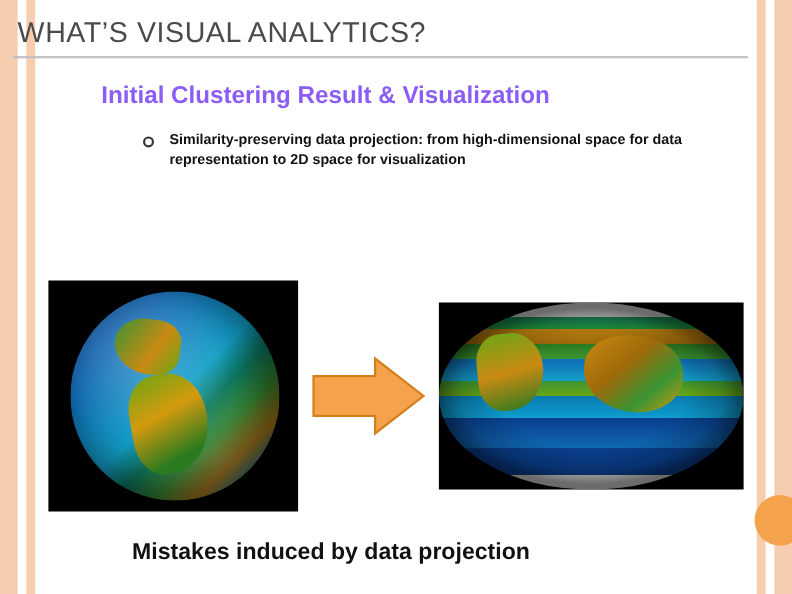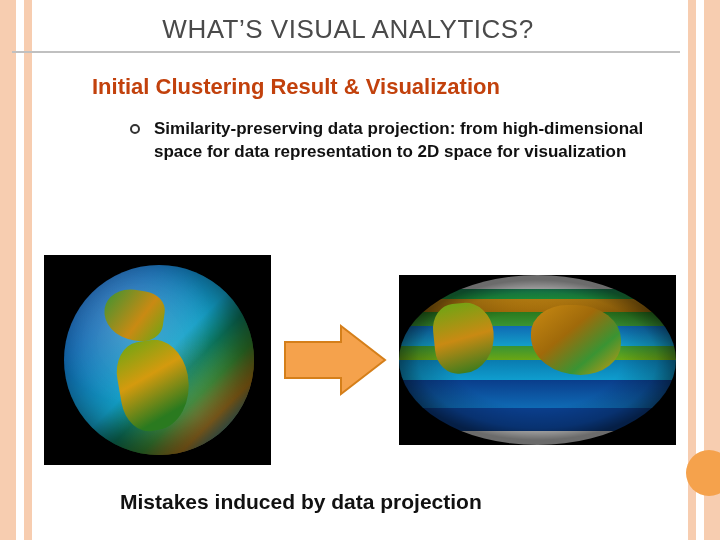--- a/index.html
+++ b/index.html
@@ -24,38 +24,37 @@
     right: 40px;
     font-size: 26px;
     font-weight: 400;
     color: #4a4a4a;
     letter-spacing: 0.5px;
     border-bottom: 2px solid #c0c0c0;
     padding-bottom: 6px;
     padding-left: 4px;
     z-index: 2;
     background: transparent;
-    text-align: center;
   }
 
   .subtitle {
     position: absolute;
     top: 74px;
     left: 92px;
     font-size: 22px;
     font-weight: bold;
-    color: #c2410c;
+    color: #8b5cf6;
   }
 
   .bullets {
     position: absolute;
     top: 118px;
     left: 130px;
     right: 70px;
-    font-size: 17px;
+    font-size: 13px;
     font-weight: bold;
     color: #111;
     line-height: 1.35;
   }
   .bullet-row { display: flex; margin-bottom: 4px; }
   .bullet-icon {
     width: 10px; height: 10px;
     border: 2px solid #333;
     border-radius: 50%;
     margin-top: 6px;

